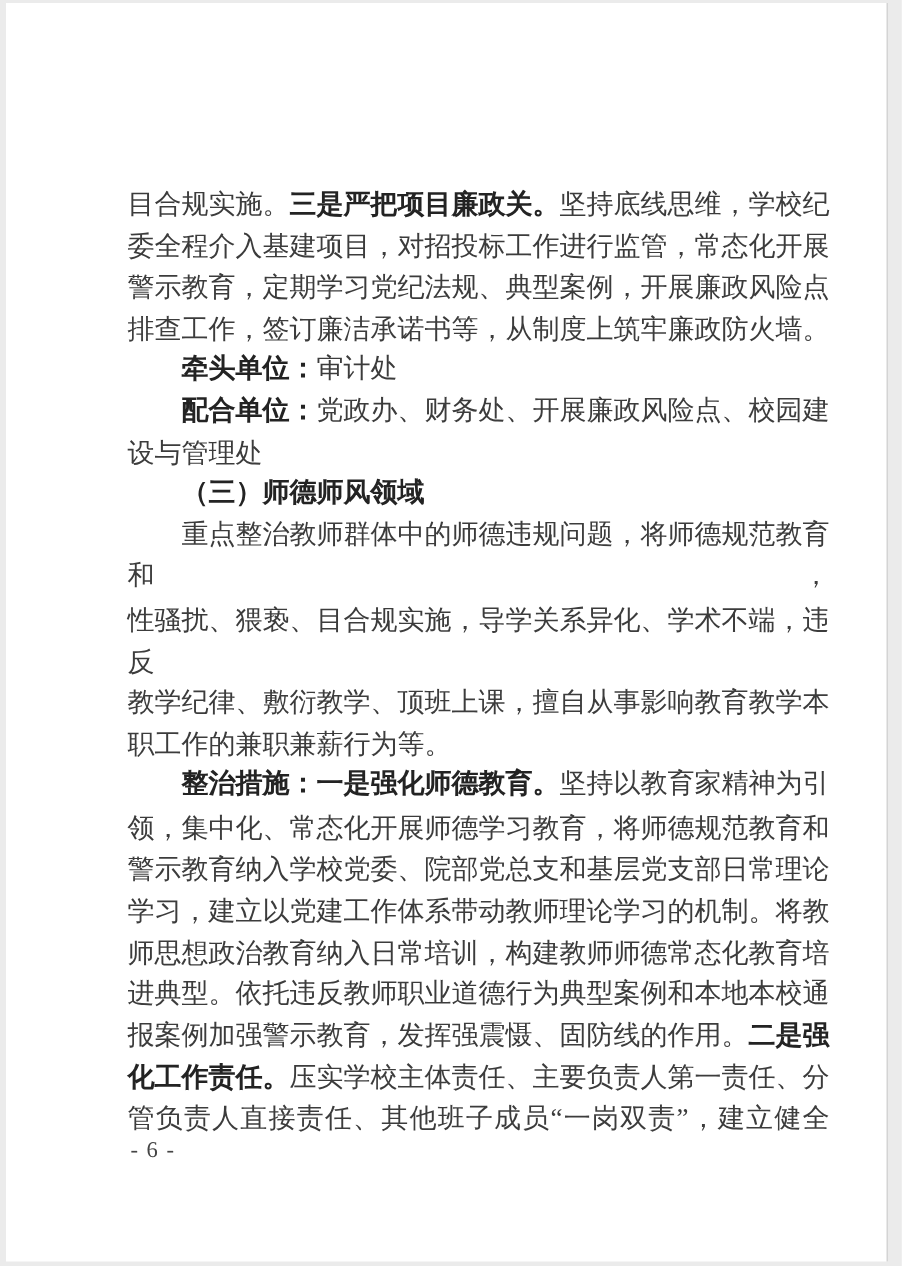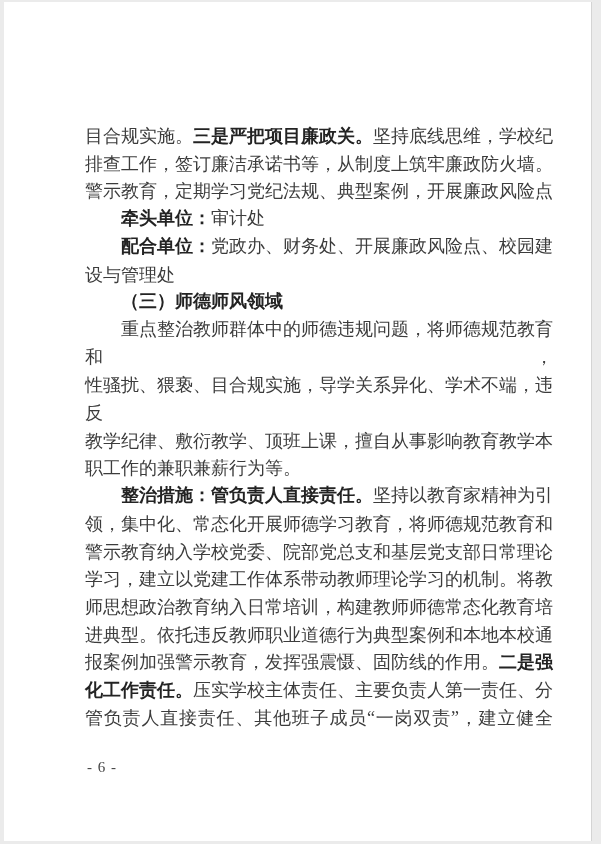--- a/index.html
+++ b/index.html
@@ -66,31 +66,32 @@
     color: #454545;
   }
 </style>
 </head>
 <body>
 
 <div class="viewport">
   <div class="page">
     <div class="text-block" id="text-block">
         <div class="line jl"><span class="seg-normal">目合规实施。</span><span class="seg-bold">三是严把项目廉政关。</span><span class="seg-normal">坚持底线思维，学校纪</span></div>
+        <div class="line jl"><span class="seg-normal">委全程介入基建项目，对招投标工作进行监管，常态化开展</span></div>
+        <div class="line jl"><span class="seg-normal">警示教育，定期学习党纪法规、典型案例，开展廉政风险点</span></div>
         <div class="line jl"><span class="seg-normal">排查工作，签订廉洁承诺书等，从制度上筑牢廉政防火墙。</span></div>
-        <div class="line jl"><span class="seg-normal">警示教育，定期学习党纪法规、典型案例，开展廉政风险点</span></div>
         <div class="line indent"><span class="seg-bold">牵头单位：</span><span class="seg-normal">审计处</span></div>
         <div class="line jl indent"><span class="seg-bold">配合单位：</span><span class="seg-normal">党政办、财务处、开展廉政风险点、校园建</span></div>
         <div class="line"><span class="seg-normal">设与管理处</span></div>
         <div class="line indent"><span class="seg-bold">（三）师德师风领域</span></div>
         <div class="line jl indent"><span class="seg-normal">重点整治教师群体中的师德违规问题，将师德规范教育和，</span></div>
         <div class="line jl"><span class="seg-normal">性骚扰、猥亵、目合规实施，导学关系异化、学术不端，违反</span></div>
         <div class="line jl"><span class="seg-normal">教学纪律、敷衍教学、顶班上课，擅自从事影响教育教学本</span></div>
         <div class="line"><span class="seg-normal">职工作的兼职兼薪行为等。</span></div>
-        <div class="line jl indent"><span class="seg-bold">整治措施：管负责人直接责任。</span><span class="seg-normal">坚持以教育家精神为引</span></div>
+        <div class="line jl indent"><span class="seg-bold">整治措施：一是强化师德教育。</span><span class="seg-normal">坚持以教育家精神为引</span></div>
         <div class="line jl"><span class="seg-normal">领，集中化、常态化开展师德学习教育，将师德规范教育和</span></div>
         <div class="line jl"><span class="seg-normal">警示教育纳入学校党委、院部党总支和基层党支部日常理论</span></div>
         <div class="line jl"><span class="seg-normal">学习，建立以党建工作体系带动教师理论学习的机制。将教</span></div>
         <div class="line jl"><span class="seg-normal">师思想政治教育纳入日常培训，构建教师师德常态化教育培</span></div>
         <div class="line jl"><span class="seg-normal">进典型。依托违反教师职业道德行为典型案例和本地本校通</span></div>
         <div class="line jl"><span class="seg-normal">报案例加强警示教育，发挥强震慑、固防线的作用。</span><span class="seg-bold">二是强</span></div>
         <div class="line jl"><span class="seg-bold">化工作责任。</span><span class="seg-normal">压实学校主体责任、主要负责人第一责任、分</span></div>
         <div class="line jl"><span class="seg-normal">管负责人直接责任、其他班子成员“一岗双责”，建立健全</span></div>
       </div>
     <div class="page-number">- 6 -</div>

